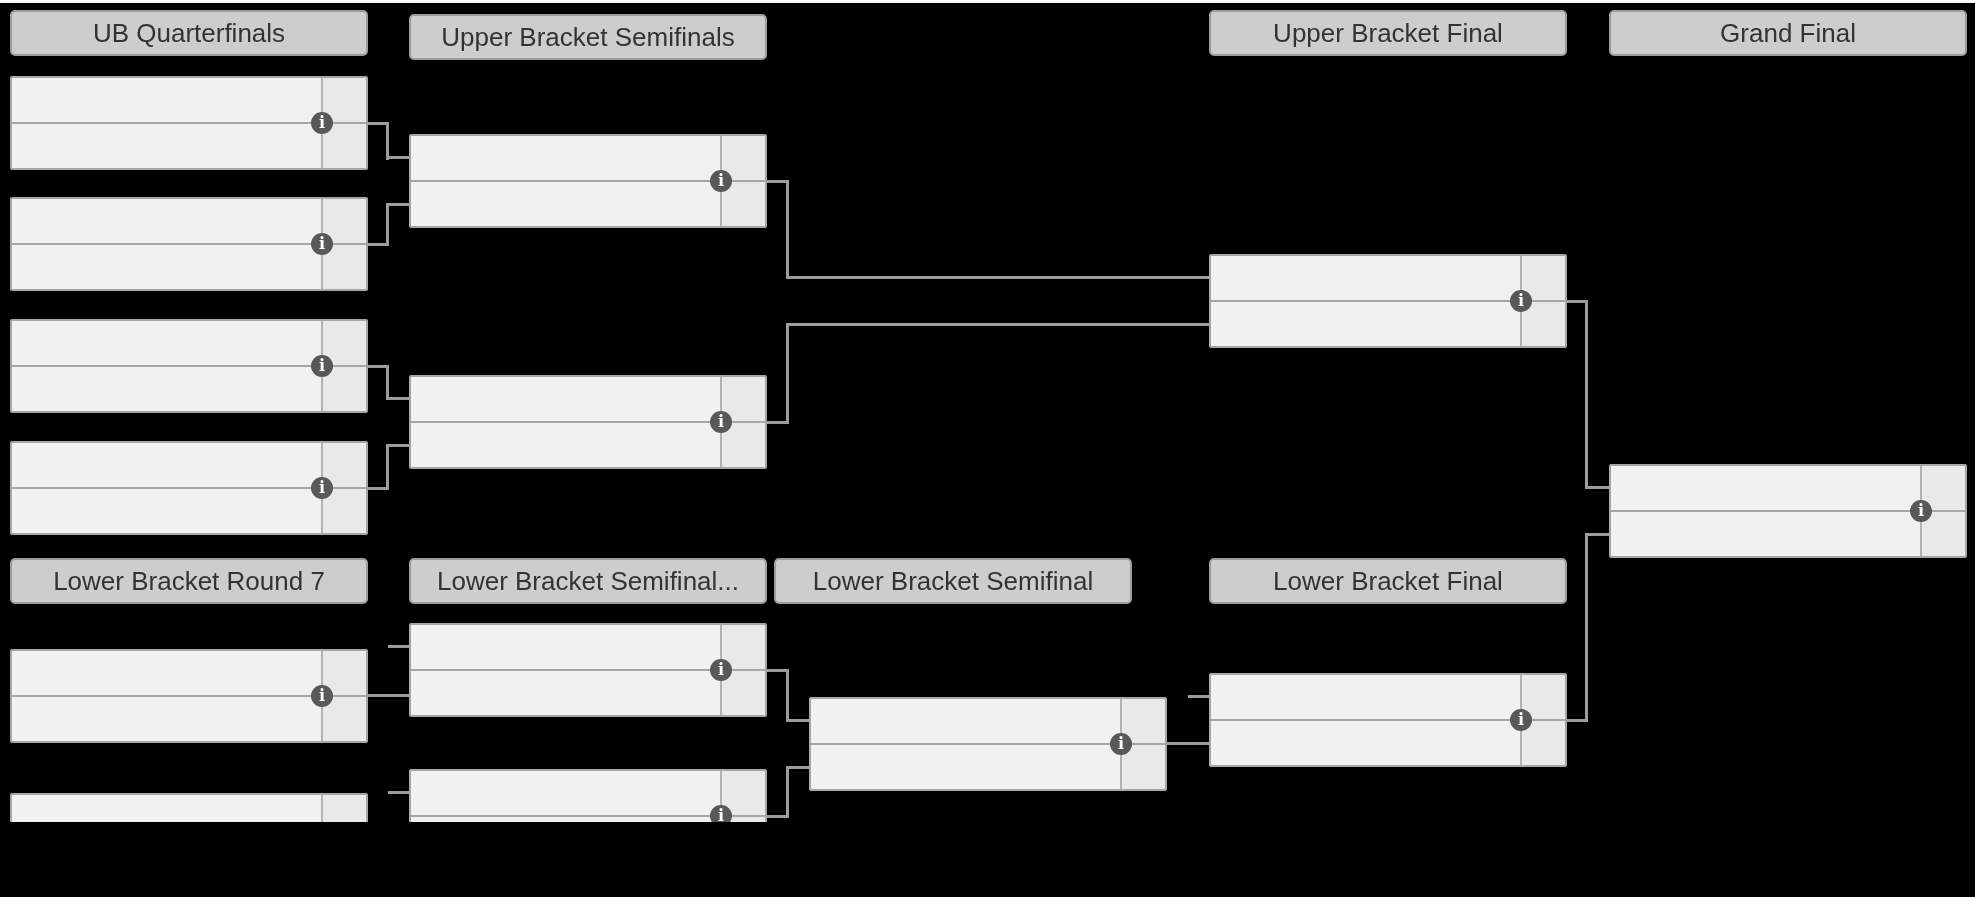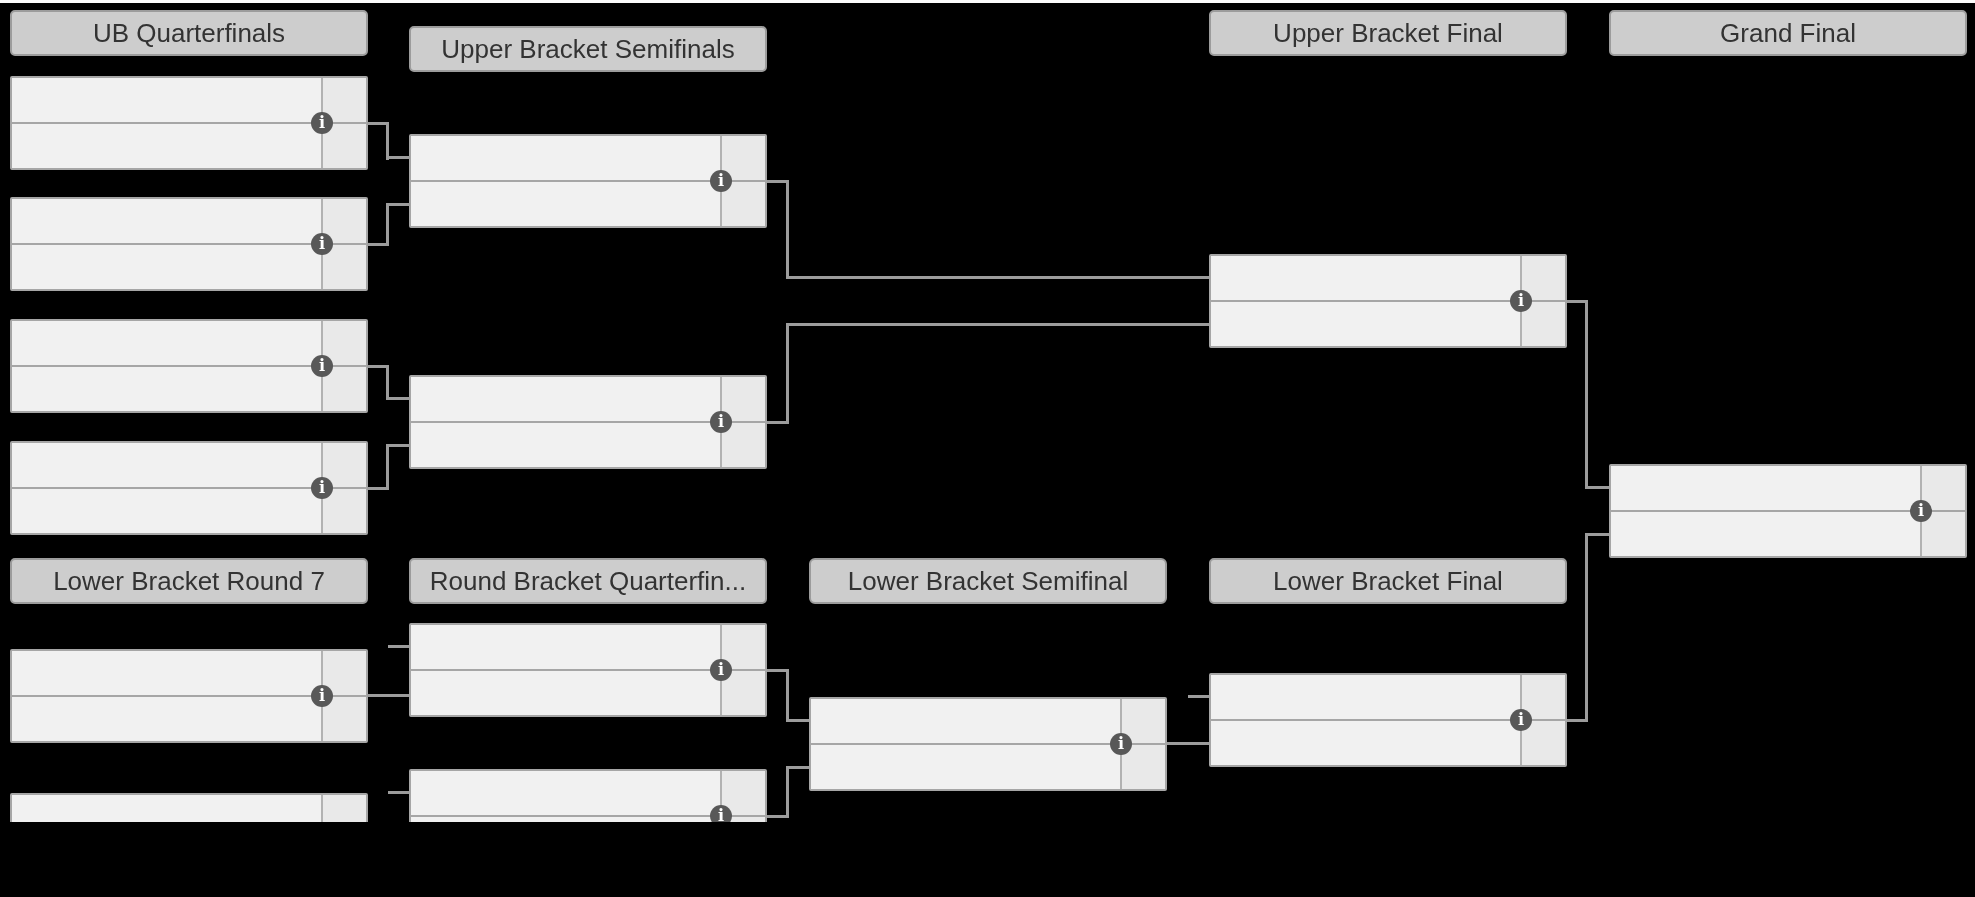--- a/index.html
+++ b/index.html
@@ -59,27 +59,27 @@
   .conn { position:absolute; background:var(--connector); z-index:1; }
 </style>
 </head>
 <body>
 
 <div class="stage">
 
   <div class="top-strip"></div>
 
   <div class="round-header" style="left:10px; top:10px;">UB Quarterfinals</div>
-  <div class="round-header" style="left:409px; top:26px;text-align:center;">Upper Bracket Semifinals</div>
+  <div class="round-header" style="left:409px; top:14px;text-align:center;">Upper Bracket Semifinals</div>
   <div class="round-header" style="left:1609px; top:10px;">Grand Final</div>
   <div class="round-header" style="left:1209px; top:10px;">Upper Bracket Final</div>
 
   <div class="round-header" style="left:10px; top:558px;">Lower Bracket Round 7</div>
-  <div class="round-header" style="left:409px; top:558px;">Round Bracket Quarterfin...</div>
-  <div class="round-header" style="left:809px; top:558px;border-radius:6px;">Lower Bracket Semifinal</div>
+  <div class="round-header" style="left:409px; top:558px;">Lower Bracket Semifinal...</div>
+  <div class="round-header" style="left:774px; top:558px;">Lower Bracket Semifinal</div>
   <div class="round-header" style="left:1209px; top:558px;">Lower Bracket Final</div>
 
   <div class="conn" style="left:367px; top:122px; width:22px; height:3px;"></div>
   <div class="conn" style="left:386px; top:122px; width:3px; height:38px;"></div>
   <div class="conn" style="left:386px; top:156px; width:24px; height:3px;"></div>
 
   <div class="conn" style="left:367px; top:243px; width:22px; height:3px;"></div>
   <div class="conn" style="left:386px; top:203px; width:3px; height:43px;"></div>
   <div class="conn" style="left:386px; top:203px; width:24px; height:3px;"></div>
 

